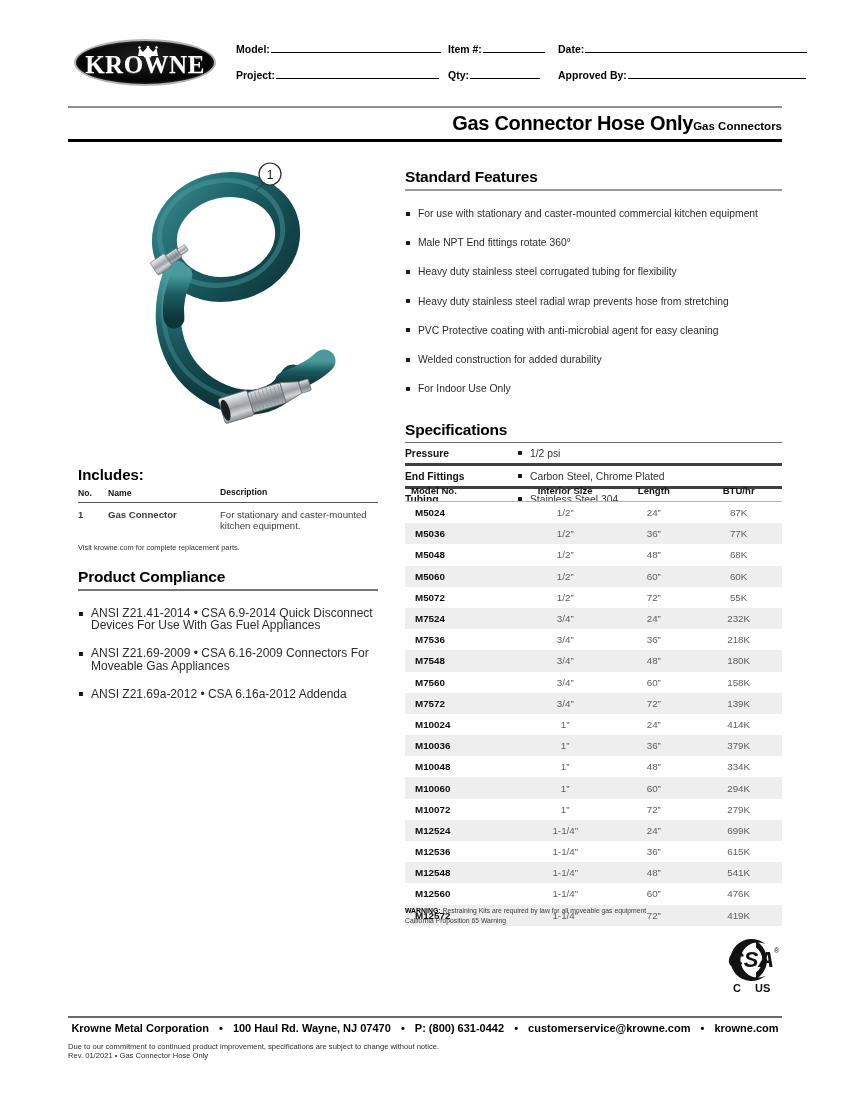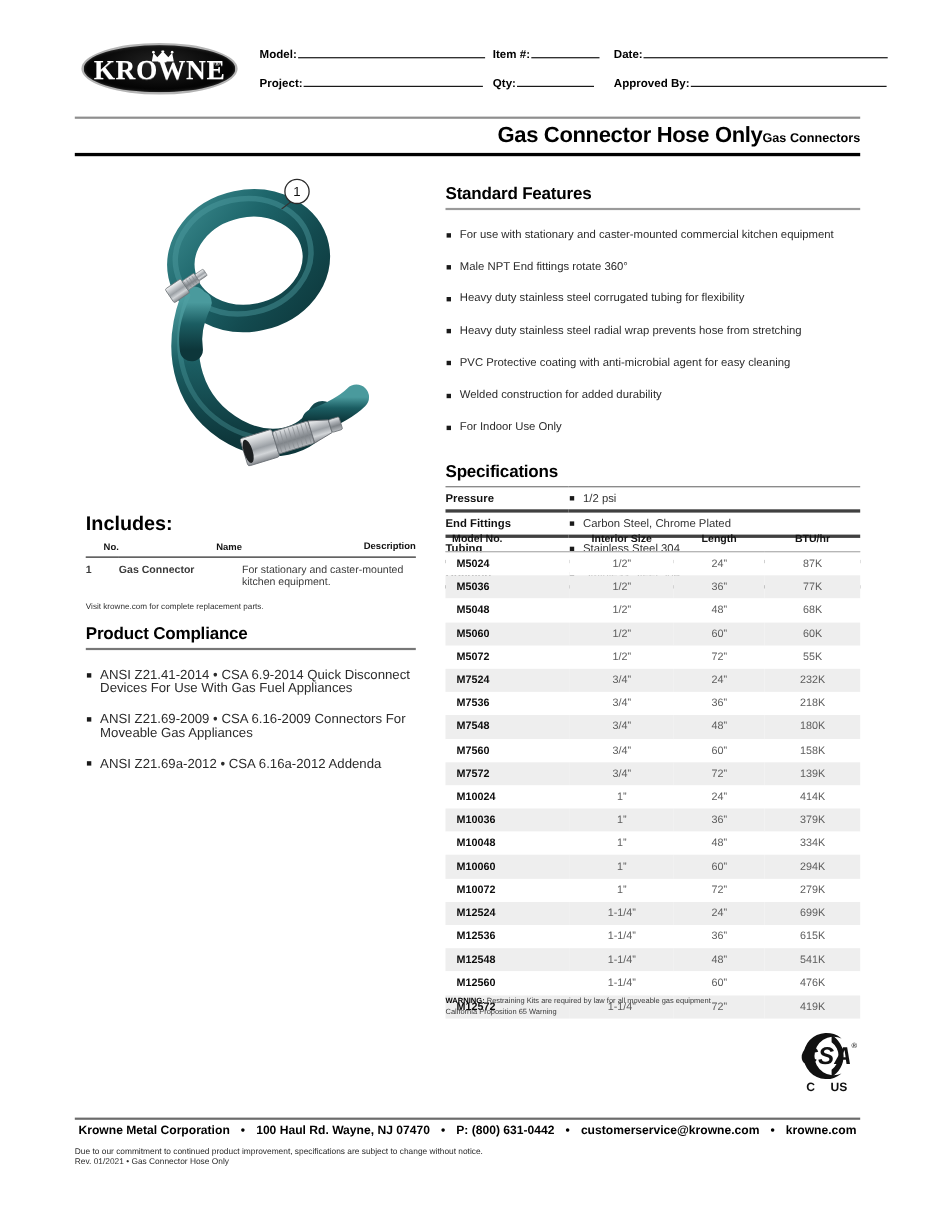--- a/index.html
+++ b/index.html
@@ -229,25 +229,25 @@
     left: 718px; top: 932px;
     width: 66px; height: 62px;
   }
 
   
   .includes-wrap {
     position: absolute;
     left: 78px; top: 466px; width: 300px;
   }
   .includes-head {
-    font-size: 18px; font-weight: 700; margin-bottom: 4px;
+    font-size: 15px; font-weight: 700; margin-bottom: 4px;
   }
   .inc-table { width: 100%; border-collapse: collapse; }
   .inc-table th {
-    font-size: 8.6px; font-weight: 700; text-align: right;
+    font-size: 8.6px; font-weight: 700; text-align: left;
     color: #111;
     padding-bottom: 3px;
     border-bottom: 1.3px solid #555;
   }
   .inc-table td {
     font-size: 9.6px;
     padding-top: 6px;
     vertical-align: top;
     color: #3a3a3a;
   }

